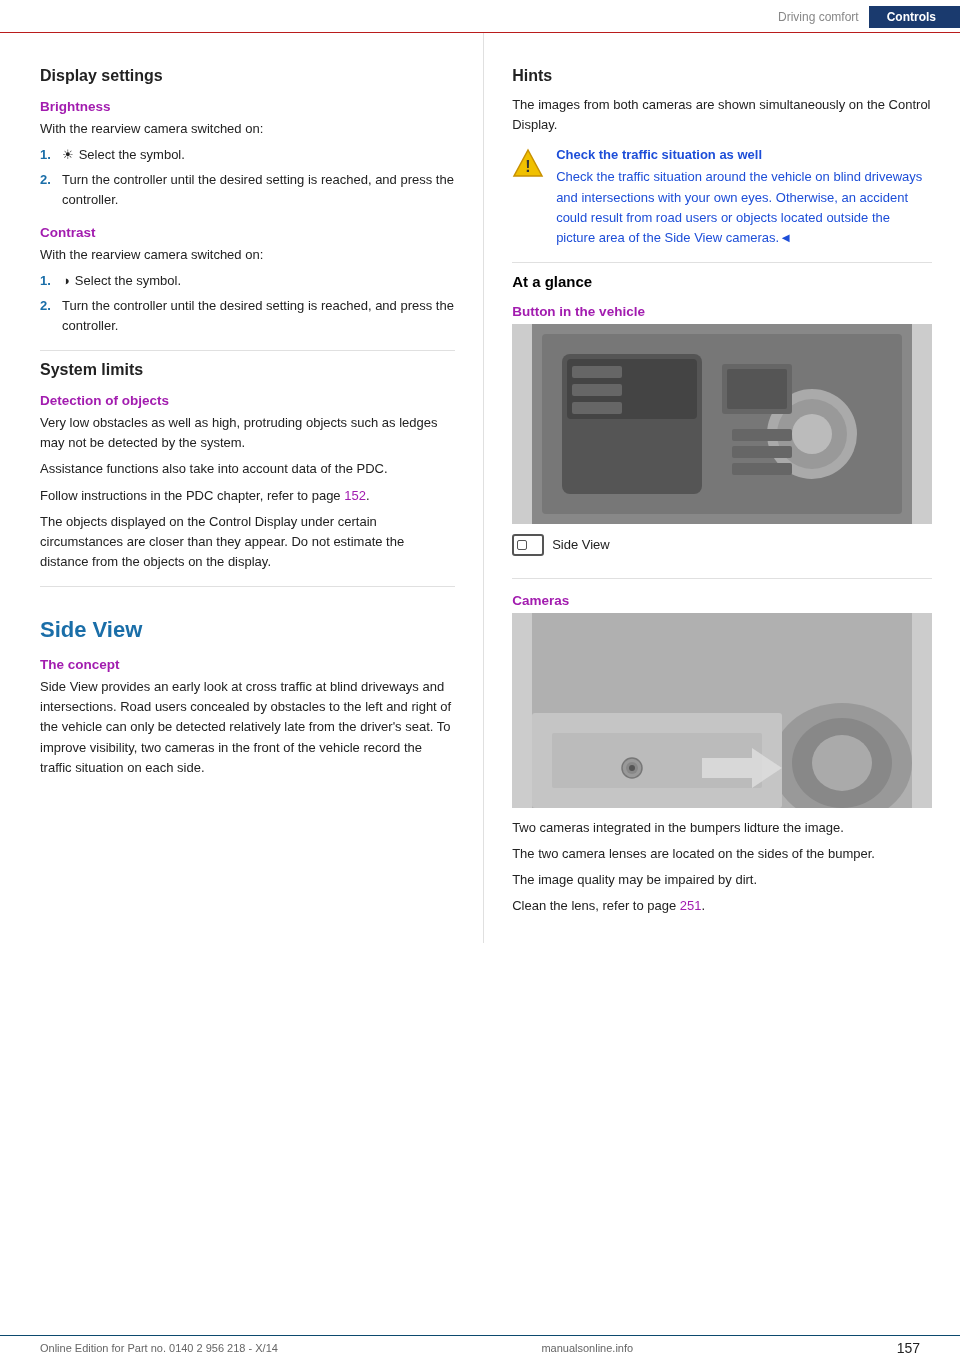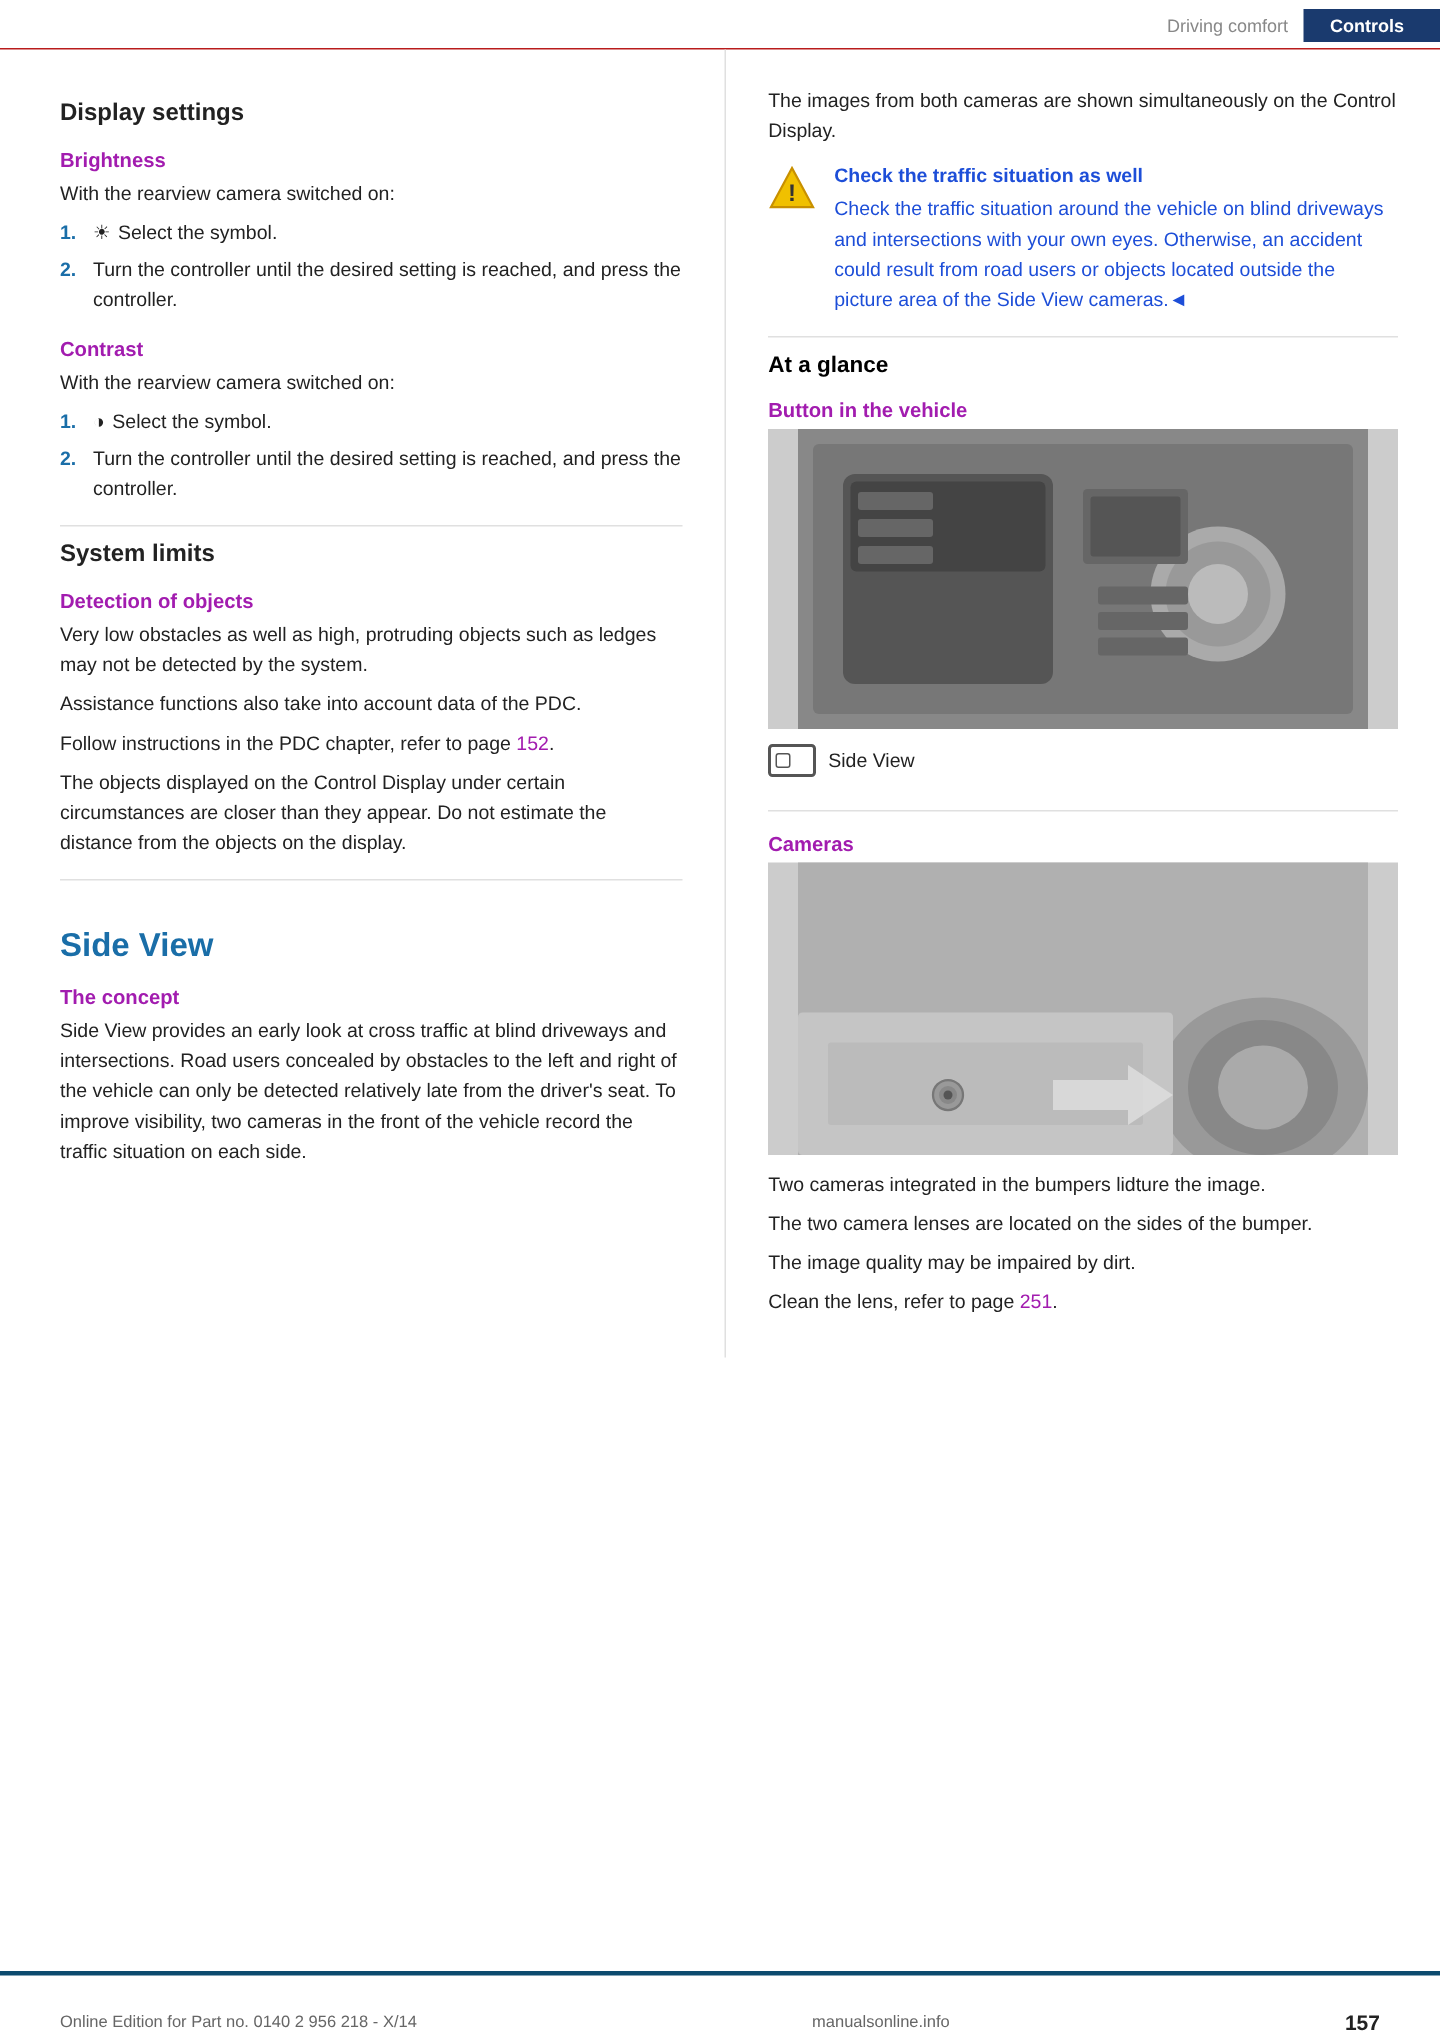--- a/index.html
+++ b/index.html
@@ -180,31 +180,31 @@
       position: absolute;
       left: 3px;
     }
 
     
     .footer {
       position: absolute;
       bottom: 0;
       left: 0;
       right: 0;
-      border-top: 3px solid #0c4a6e;
+      border-top: 1px solid #0c4a6e;
       display: flex;
       justify-content: space-between;
       align-items: center;
-      padding: 23px 40px 6px 40px;
+      padding: 4px 40px 6px 40px;
       font-size: 11px;
       color: #666;
     }
     .footer-page {
       font-size: 14px;
-      font-weight: bold;
+      font-weight: normal;
       color: #222;
     }
 
     
     .divider {
       border: none;
       border-top: 1px solid #e0e0e0;
       margin: 14px 0 10px 0;
     }
 
@@ -274,20 +274,21 @@
 
     <div class="sideview-title">Side View</div>
     <div class="sub-title">The concept</div>
     <div class="body-text">Side View provides an early look at cross traffic at blind driveways and intersections. Road users concealed by obstacles to the left and right of the vehicle can only be detected relatively late from the driver's seat. To improve visibility, two cameras in the front of the vehicle record the traffic situation on each side.</div>
 
   </div>
 
   <div class="right-col">
 
     
+    <div class="section-title">Hints</div>
     <div class="body-text">The images from both cameras are shown simultaneously on the Control Display.</div>
 
     
     <div class="warning-box">
       <div class="warning-icon">
         <svg viewBox="0 0 32 32" xmlns="http://www.w3.org/2000/svg">
           <polygon points="16,3 30,29 2,29" fill="#f0c000" stroke="#c89000" stroke-width="1.5"></polygon>
           <text x="16" y="25" text-anchor="middle" font-size="16" font-weight="bold" fill="#333">!</text>
         </svg>
       </div>

